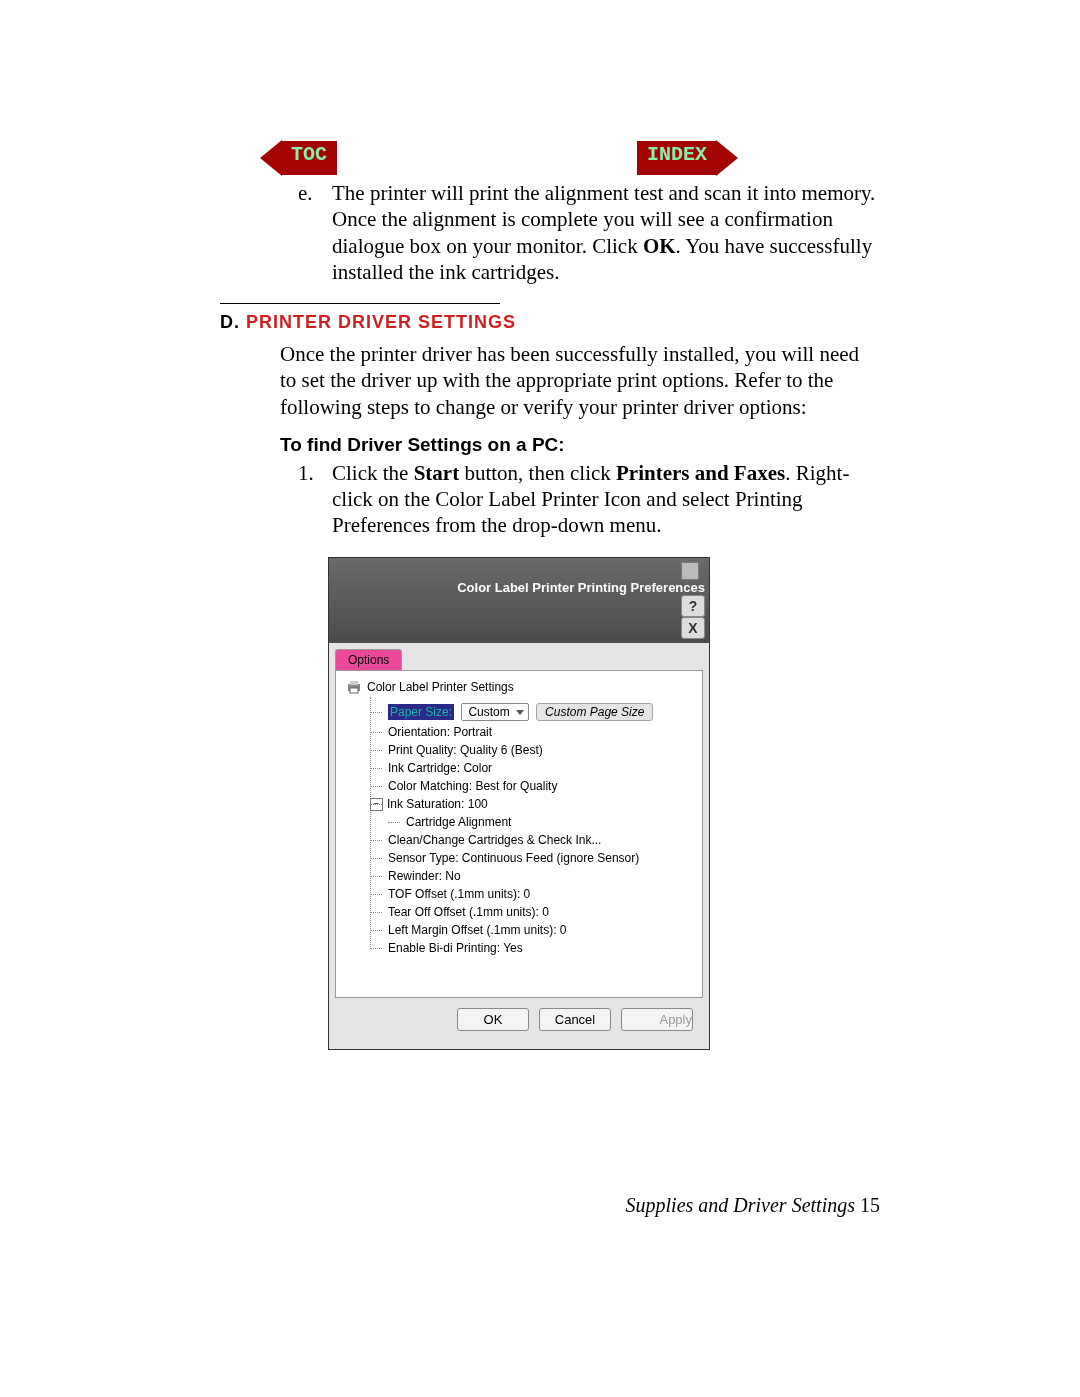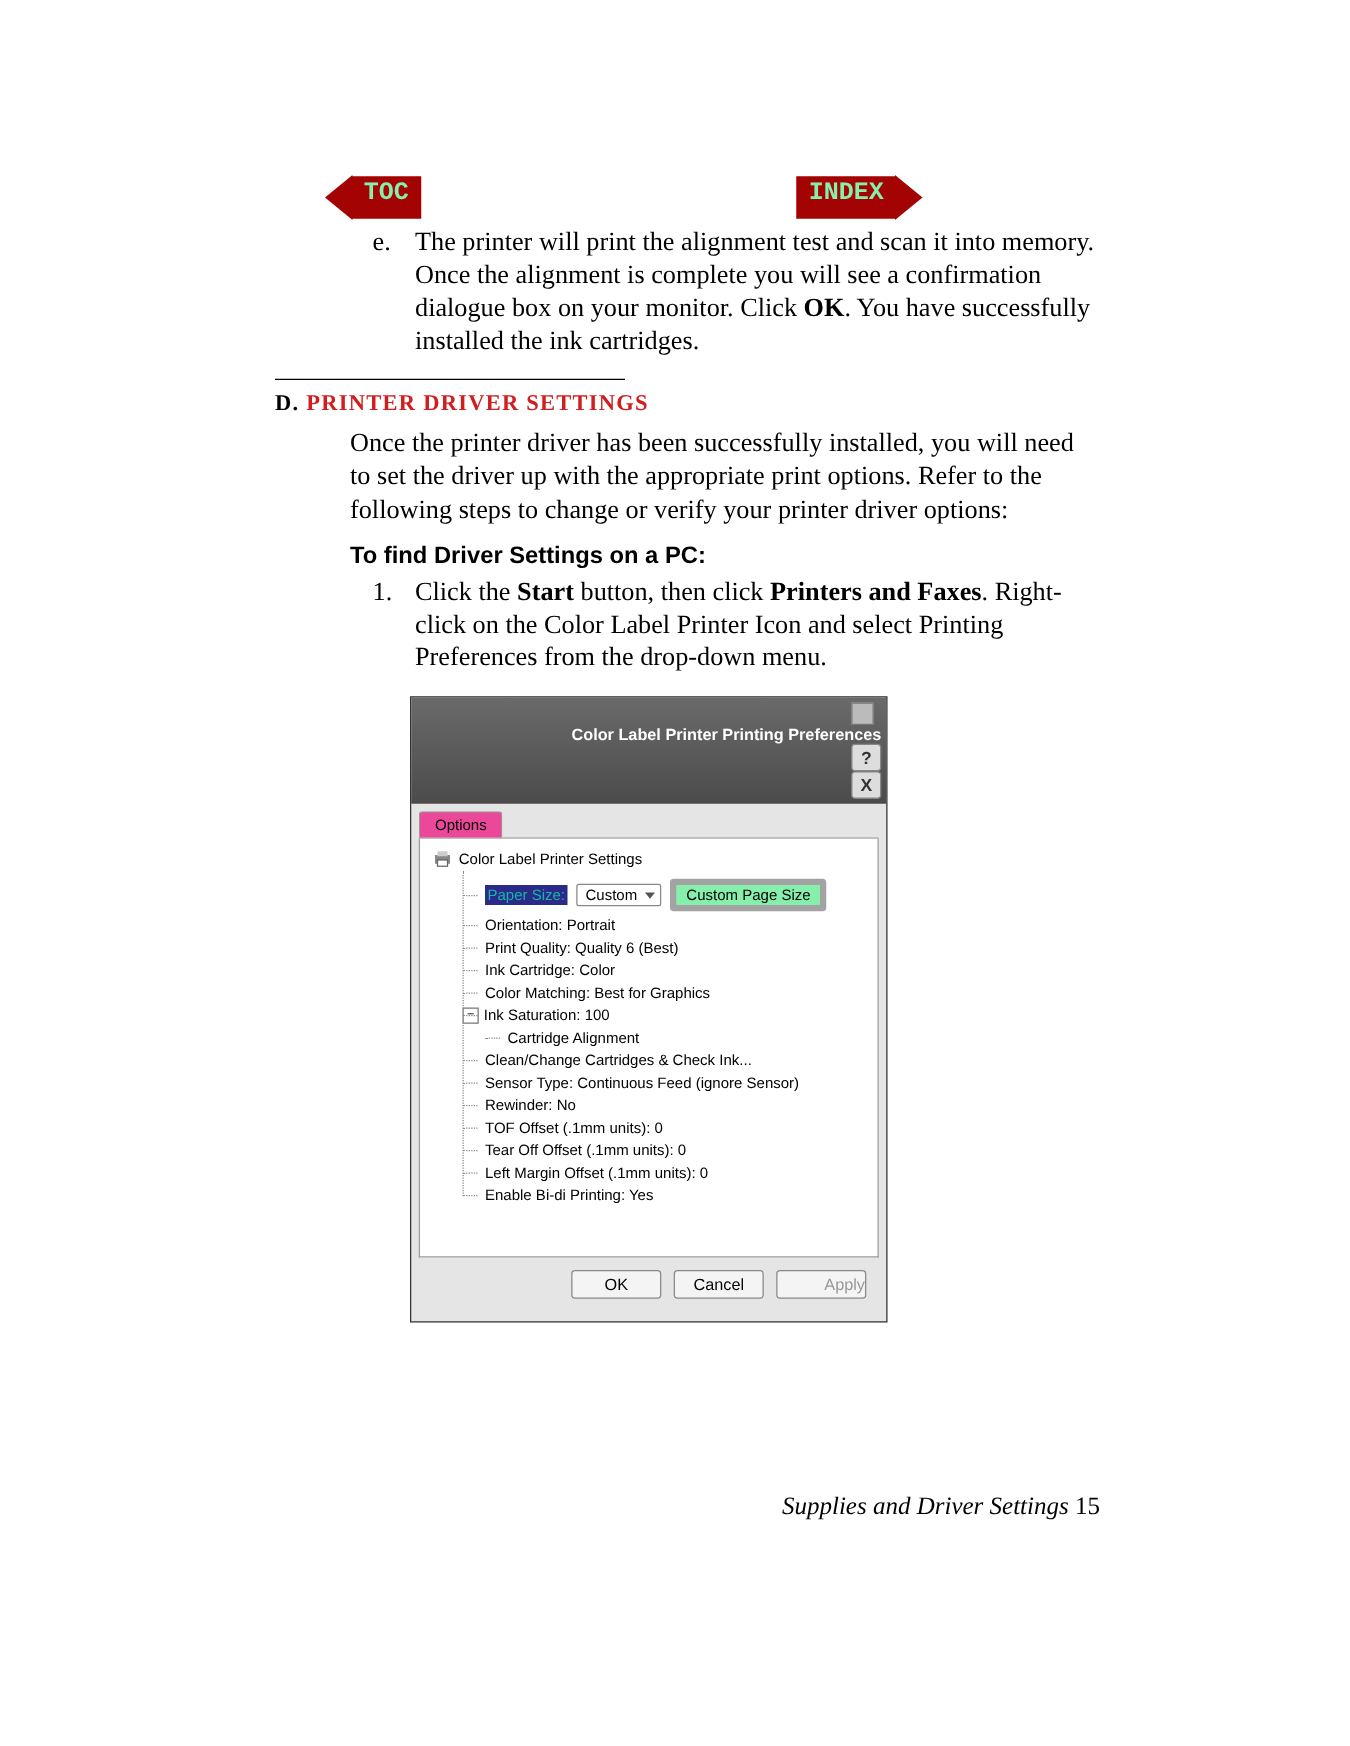--- a/index.html
+++ b/index.html
@@ -62,21 +62,21 @@
     margin-bottom: 18px;
   }
   .list-e .marker { width: 34px; flex: 0 0 34px; }
   .list-e .content { flex: 1; }
   .divider {
     border-top: 1px solid #000;
     width: 280px;
     margin: 4px 0 8px 0;
   }
   .section-heading {
-    font-family: Liberation Serif, serif;
+    font-family: Liberation Sans, sans-serif;
     font-weight: bold;
     font-size: 18px;
     letter-spacing: 1px;
   }
   .sec-d { color: #000; }
   .sec-red { color: #d11e1e; }
   .para {
     margin: 8px 0 14px 60px;
     font-size: 21px;
     line-height: 1.25;
@@ -210,25 +210,26 @@
   .select-box .chev{
     display:inline-block;
     margin-left:6px;
     border-left:4px solid transparent;
     border-right:4px solid transparent;
     border-top:5px solid #555;
     vertical-align:middle;
   }
   .mini-btn{
     display:inline-block;
-    border:5px solid #a3a3a3;
-    background:#86efac;
+    border:1px solid #a3a3a3;
+    background:#e5e5e5;
     padding:1px 8px;
     border-radius:3px;
     font-size:12px;
+    font-style:italic;
   }
   .dialog-footer{
     display:flex;
     justify-content:flex-end;
     gap:10px;
     padding:10px 10px 12px 0;
   }
   .dlg-btn{
     width:70px;
     text-align:center;
@@ -313,21 +314,21 @@
           <div class="tree-line">
             <span class="inv">Paper Size:</span>
             <span class="select-box">
               <span>Custom</span><span class="chev"></span>
             </span>
             <span class="mini-btn">Custom Page Size</span>
           </div>
           <div class="tree-line"><span>Orientation: </span><span class="ul-link">Portrait</span></div>
           <div class="tree-line"><span>Print Quality: </span><span class="ul-link">Quality 6 (Best)</span></div>
           <div class="tree-line"><span>Ink Cartridge: </span><span class="ul-link">Color</span></div>
-          <div class="tree-line"><span>Color Matching: </span><span class="ul-link">Best for Graphics</span></div>
+          <div class="tree-line"><span>Color Matching: </span><span class="ul-link">Best for Quality</span></div>
           <div class="tree-line"><span class="expander">−</span><span>Ink Saturation: </span><span class="ul-link">100</span></div>
           <div class="tree-line sub-indent">Cartridge Alignment</div>
           <div class="tree-line">Clean/Change Cartridges &amp; Check Ink...</div>
           <div class="tree-line"><span>Sensor Type: </span><span class="ul-link">Continuous Feed (ignore Sensor)</span></div>
           <div class="tree-line"><span>Rewinder: </span><span class="ul-link">No</span></div>
           <div class="tree-line"><span>TOF Offset (.1mm units): </span><span class="ul-link">0</span></div>
           <div class="tree-line"><span>Tear Off Offset (.1mm units): </span><span class="ul-link">0</span></div>
           <div class="tree-line"><span>Left Margin Offset (.1mm units): </span><span class="ul-link">0</span></div>
           <div class="tree-line"><span>Enable Bi-di Printing: </span><span class="ul-link">Yes</span></div>
         </div>

